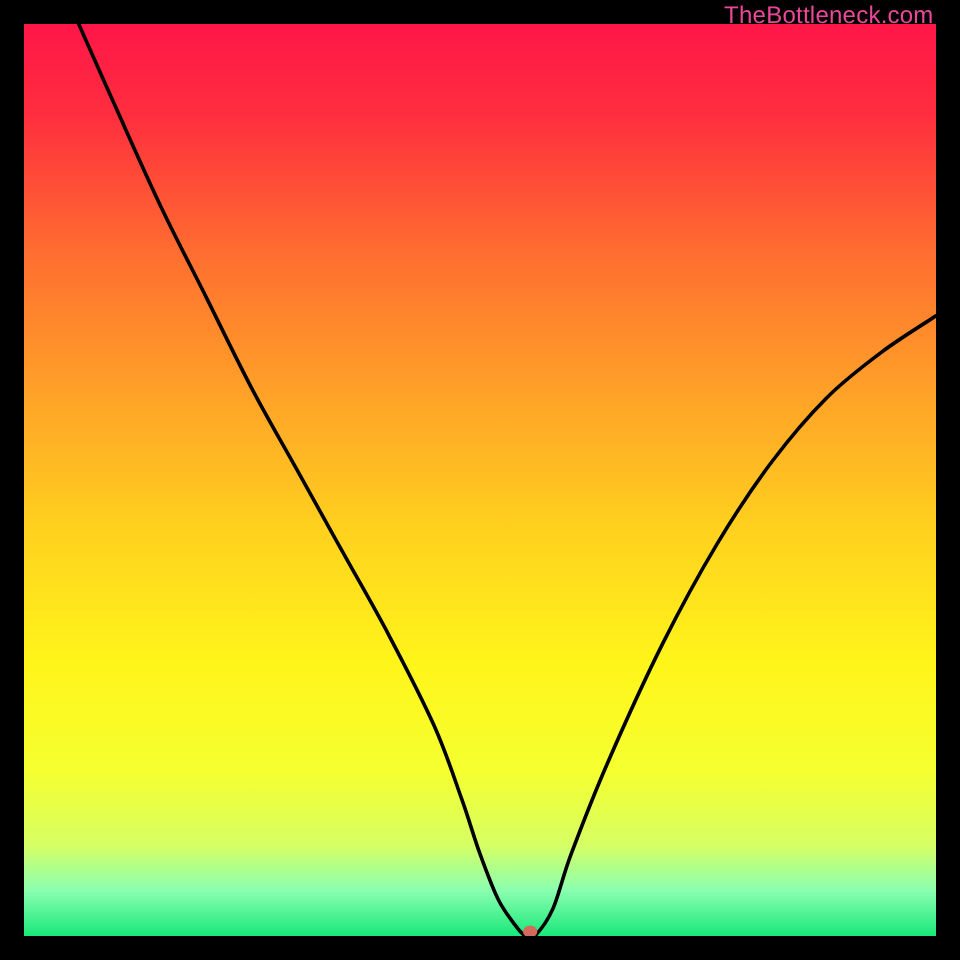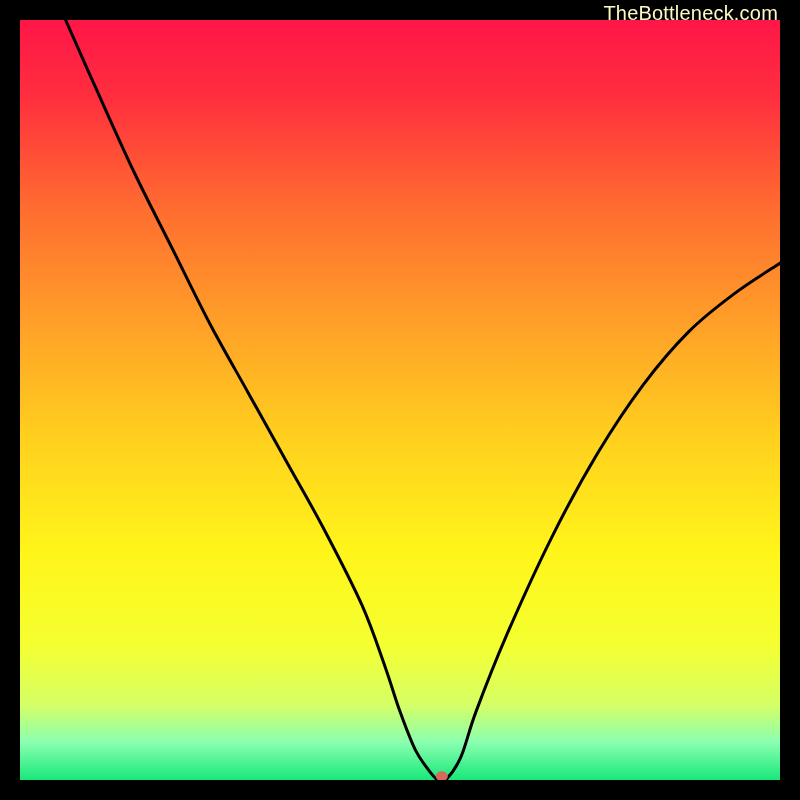--- a/index.html
+++ b/index.html
@@ -23,21 +23,21 @@
     position: absolute;
     left: 0;
     top: 0;
     width: 760px;
     height: 760px;
   }
   .watermark {
     position: absolute;
     top: 2px;
     right: 22px;
-    color: #fef9c3;
+    color: #ec4899;
     font-size: 20px;
     font-weight: 500;
     letter-spacing: 0.2px;
     user-select: none;
   }
   svg { display: block; }
 </style>
 </head>
 <body>
 

